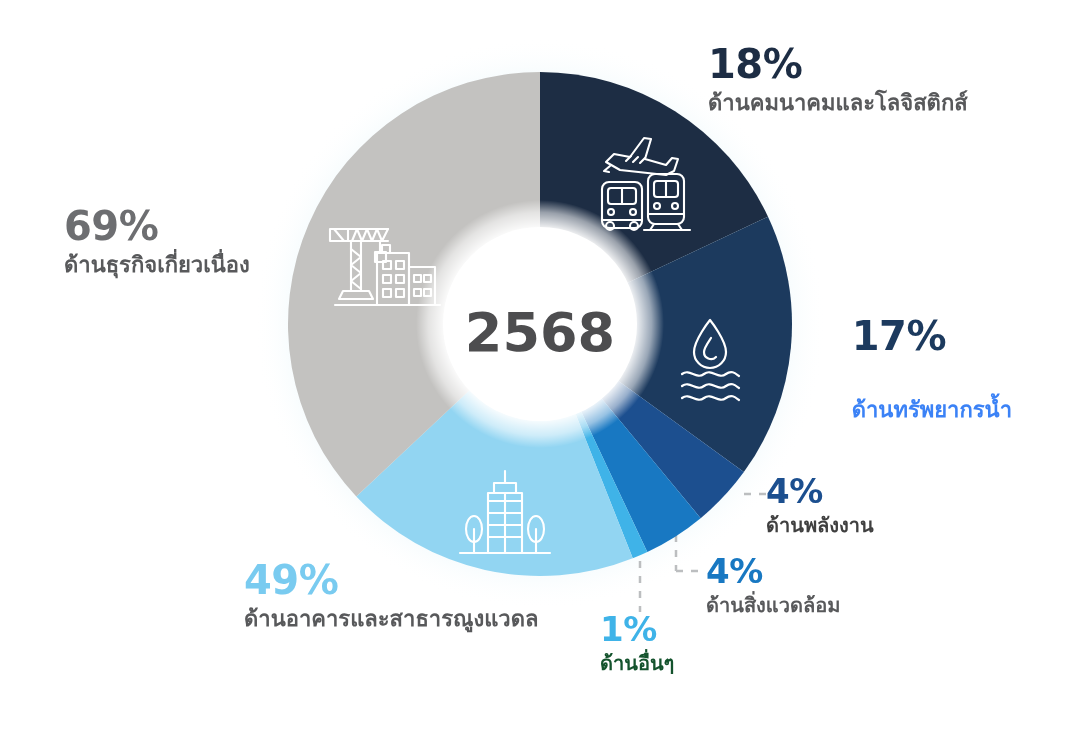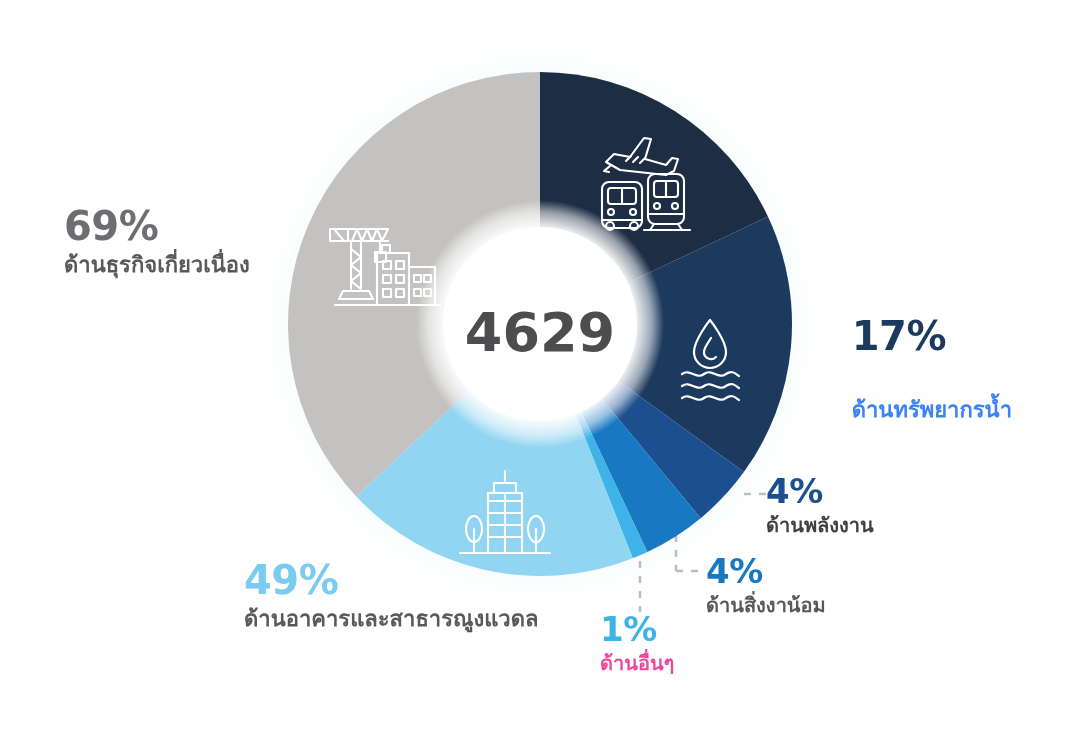--- a/index.html
+++ b/index.html
@@ -203,41 +203,45 @@
 
       <rect x="79" y="62" width="26" height="38"></rect>
       <rect x="84" y="70" width="7" height="7"></rect>
       <rect x="94" y="70" width="7" height="7"></rect>
       <rect x="84" y="84" width="7" height="7"></rect>
       <rect x="94" y="84" width="7" height="7"></rect>
       <line x1="44" y1="100" x2="110" y2="100"></line>
     </g>
   </svg>
 
-  <div id="center-value" style="color: rgb(77, 77, 79);">4629</div>
-
+  <div id="center-value" style="color: rgb(77, 77, 79);">2568</div>
+
+  <div class="label align-left" id="lbl-transport">
+    <div class="pct" style="color: rgb(29, 45, 68);">18%</div>
+    <div class="desc" style="color: rgb(88, 89, 91);">ด้านคมนาคมและโลจิสติกส์</div>
+  </div>
 
   <div class="label align-right" id="lbl-water">
     <div class="pct" style="color: rgb(28, 58, 94);">17%</div>
     <div class="desc" style="color: #3b82f6; margin-top: 40px;">ด้านทรัพยากรน้ำ</div>
   </div>
 
   <div class="label align-left" id="lbl-energy">
     <div class="pct small" style="color: rgb(28, 79, 143);">4%</div>
     <div class="desc small" style="color: #404040;">ด้านพลังงาน</div>
   </div>
 
   <div class="label align-left" id="lbl-environ">
     <div class="pct small" style="color: rgb(24, 120, 194);">4%</div>
-    <div class="desc small" style="color: rgb(88, 89, 91);">ด้านสิ่งงาน้อม</div>
+    <div class="desc small" style="color: rgb(88, 89, 91);">ด้านสิ่งแวดล้อม</div>
   </div>
 
   <div class="label align-left" id="lbl-other">
     <div class="pct small" style="color: rgb(63, 179, 232);">1%</div>
-    <div class="desc small" style="color: #ec4899;">ด้านอื่นๆ</div>
+    <div class="desc small" style="color: #14532d;">ด้านอื่นๆ</div>
   </div>
 
   <div class="label align-left" id="lbl-building">
     <div class="pct" style="color: rgb(121, 203, 240);">49%</div>
     <div class="desc" style="color: rgb(88, 89, 91);">ด้านอาคารและสาธารณูงแวดล</div>
   </div>
 
   <div class="label align-left" id="lbl-business">
     <div class="pct" style="color: rgb(109, 110, 113);">69%</div>
     <div class="desc" style="color: rgb(88, 89, 91);">ด้านธุรกิจเกี่ยวเนื่อง</div>

